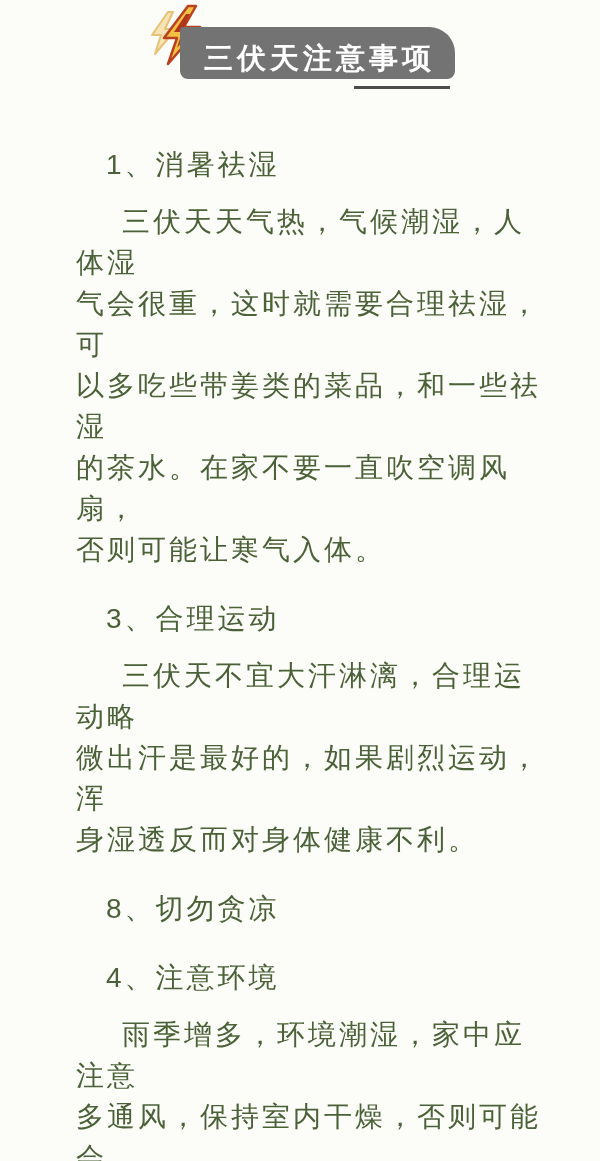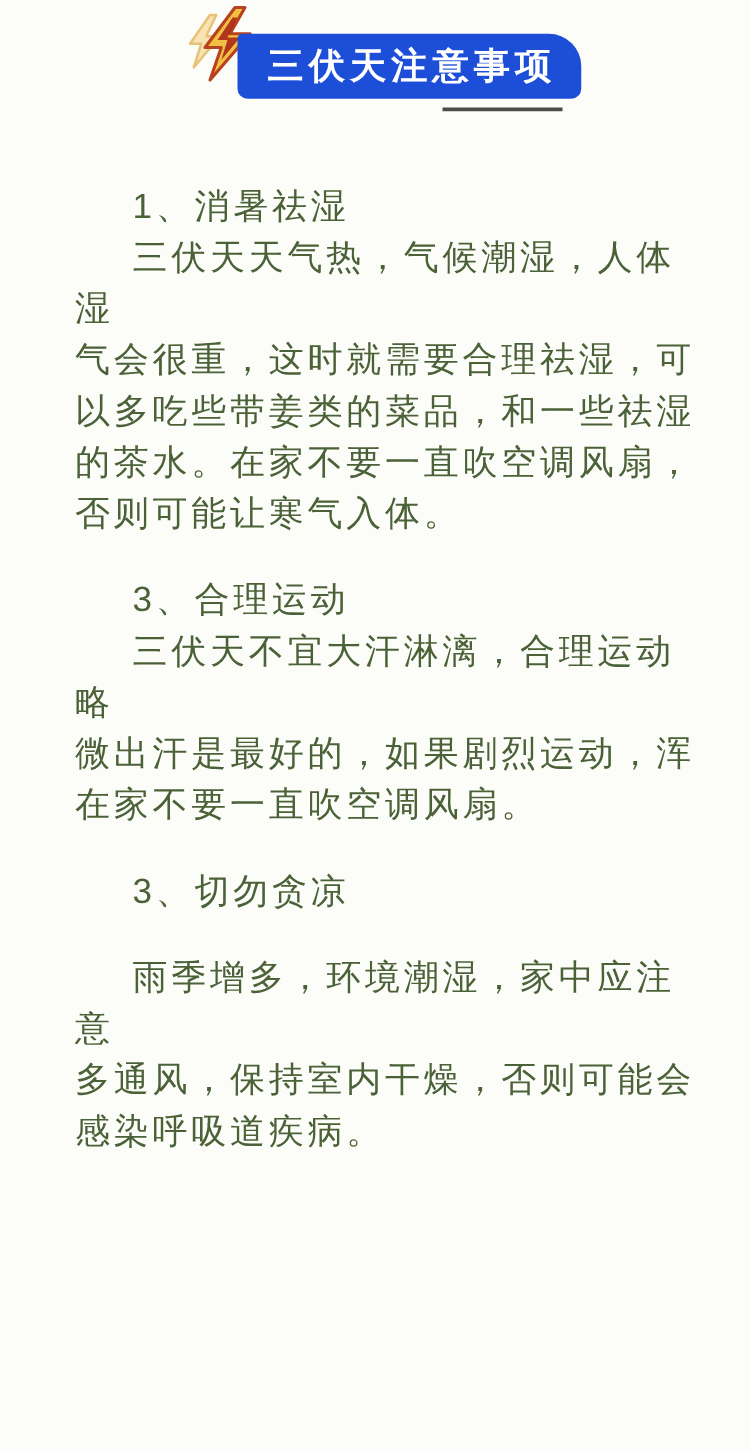--- a/index.html
+++ b/index.html
@@ -15,28 +15,28 @@
     width: 600px;
     height: 1161px;
   }
   
   .header {
     position: relative;
     height: 92px;
   }
   .banner {
     position: absolute;
-    left: 190px;
+    left: 180px;
     top: 27px;
     width: 275px;
     height: 52px;
-    background: #1d4ed8;
+    background: #737373;
     border-radius: 4px 26px 8px 8px;
     display: flex;
-    align-items: center;
+    align-items: flex-end;
     justify-content: center;
   }
   .banner-title {
     color: #ffffff;
     font-size: 29px;
     font-weight: bold;
     letter-spacing: 4px;
     white-space: nowrap;
     text-indent: 4px;
   }
@@ -65,21 +65,21 @@
   }
   .section { margin: 0 0 28px 0; }
   .section:last-child { margin-bottom: 0; }
   .section-heading {
     font-weight: normal;
     font-size: 28px;
     margin: 0;
     text-indent: 46px;
   }
   .section-body {
-    margin: 0;
+    margin: 16px;
     white-space: pre-line;
     text-indent: 46px;
   }
 </style>
 </head>
 <body>
 
 <div class="page">
 
   <div class="header">
@@ -104,28 +104,29 @@
 气会很重，这时就需要合理祛湿，可
 以多吃些带姜类的菜品，和一些祛湿
 的茶水。在家不要一直吹空调风扇，
 否则可能让寒气入体。</p>
     </div>
 
     <div class="section">
       <h2 class="section-heading">3、合理运动</h2>
       <p class="section-body">三伏天不宜大汗淋漓，合理运动略
 微出汗是最好的，如果剧烈运动，浑
-在家不要一直吹空调风扇。</p>
+身湿透反而对身体健康不利。</p>
     </div>
 
     <div class="section">
-      <h2 class="section-heading">3、切勿贪凉</h2>
+      <h2 class="section-heading">8、切勿贪凉</h2>
     </div>
 
     <div class="section">
+      <h2 class="section-heading">4、注意环境</h2>
       <p class="section-body">雨季增多，环境潮湿，家中应注意
 多通风，保持室内干燥，否则可能会
 感染呼吸道疾病。</p>
     </div>
 
 
   </div>
 </div>
 
 </body></html>

